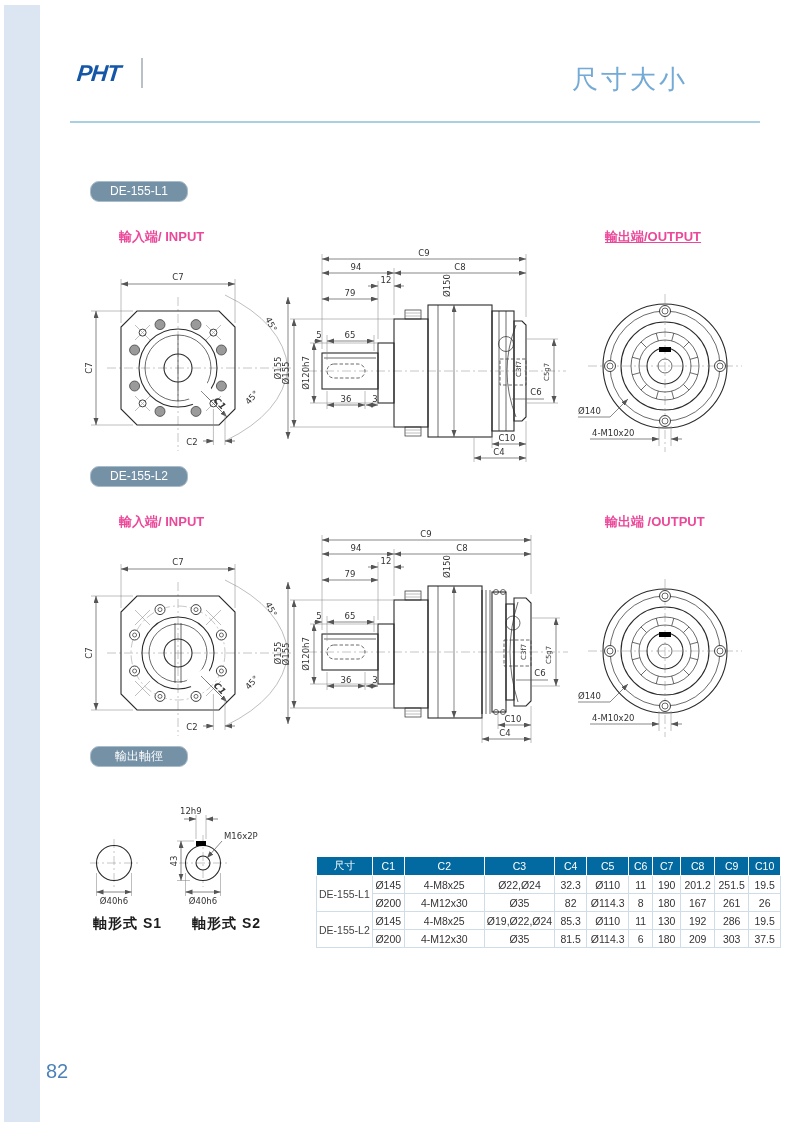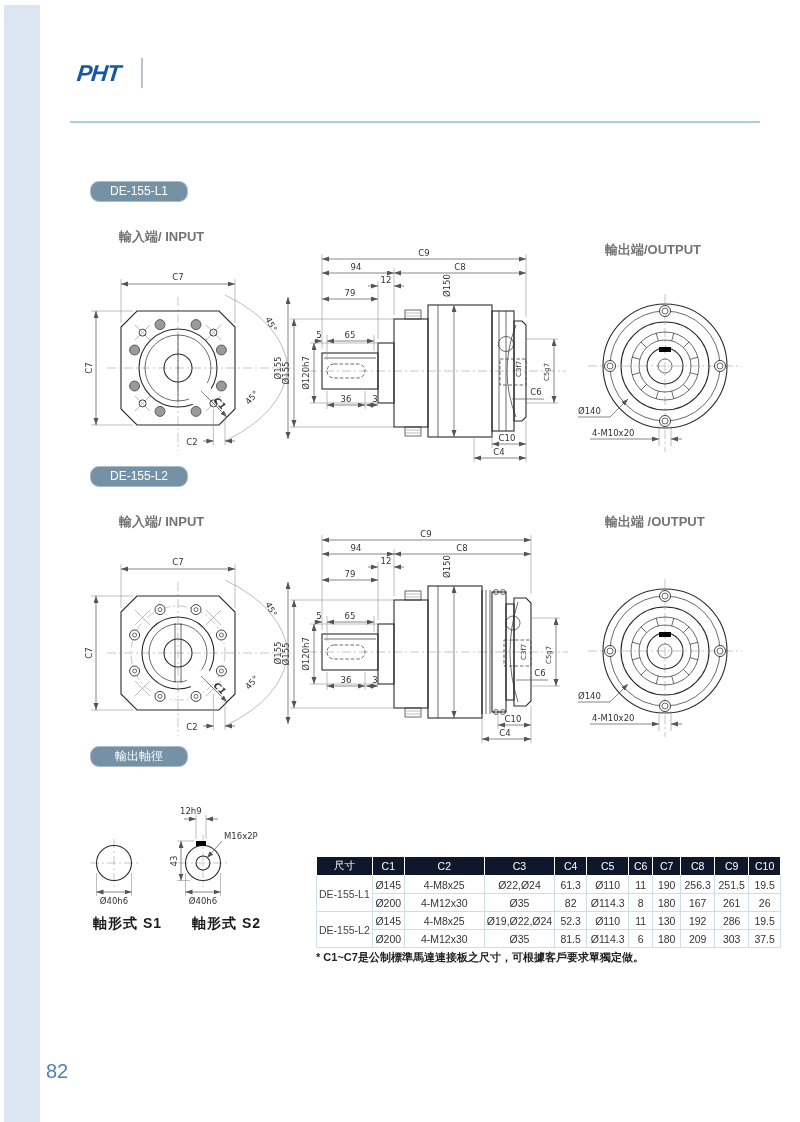--- a/index.html
+++ b/index.html
@@ -10,26 +10,26 @@
   .logo{position:absolute;left:77px;top:60px;font-size:23px;font-weight:900;font-style:italic;
         color:#1457a8;letter-spacing:-1px;transform:skewX(-6deg);}
   .logo-divider{position:absolute;left:141px;top:58px;width:2px;height:30px;background:#b9c0c8;}
   .company{position:absolute;left:153px;top:64px;font-size:17px;font-weight:bold;color:#3f3f3f;letter-spacing:.2px;}
   .page-title{position:absolute;right:112px;top:62px;font-size:26px;color:#74aad6;letter-spacing:3px;}
   .header-rule{position:absolute;left:70px;top:121px;width:690px;height:2px;background:#a9cfe2;}
   
   .badge{position:absolute;left:90px;height:15px;padding:2px 0 2px 0;width:96px;text-align:center;
          background:#7591a6;border:1px solid #a9bcc9;border-radius:9px;color:#fff;font-size:12px;line-height:15px;}
   
-  .iolabel{position:absolute;font-size:13px;font-weight:bold;color:#737373;}
+  .iolabel{position:absolute;font-size:13px;font-weight:bold;color:#ec4899;}
   .shaft-label{position:absolute;font-size:14px;font-weight:bold;color:#1c1c1c;letter-spacing:1px;}
   .pageno{position:absolute;left:46px;top:1060px;font-size:20px;color:#4d82b8;}
   
   .dim-table{position:absolute;left:316px;top:856px;border-collapse:collapse;table-layout:fixed;}
-  .dim-table th{background:#0f172a;color:#fff;font-size:10.5px;font-weight:normal;
+  .dim-table th{background:#0369a1;color:#fff;font-size:10.5px;font-weight:normal;
                 border:1px solid #fdfdfd;height:18px;padding:0 2px;}
   .dim-table td{background:#fff;color:#333;font-size:10.5px;text-align:center;
                 border:1px solid #cfdde8;height:17px;padding:0 2px;white-space:nowrap;}
   .dim-table td.model{color:#444;}
   .dim-table{border:1px solid #c2d4e1;}
   .table-note{position:absolute;left:316px;top:950px;font-size:11px;font-weight:bold;color:#222;}
   
   svg{position:absolute;overflow:visible;}
   svg text{font-family:"DejaVu Sans","Liberation Sans",sans-serif;font-size:8.5px;fill:#333;}
   svg text.sm{font-size:7px;}
@@ -45,28 +45,29 @@
   .whitepatch{fill:#fff;stroke:none;}
 </style>
 </head>
 <body>
 
 <div class="page">
   <div class="sidebar"></div>
 
   <div class="logo">PHT</div>
   <div class="logo-divider"></div>
+  <div class="page-title">尺寸大小</div>
   <div class="header-rule"></div>
 
   <div class="badge" style="top:181px;">DE-155-L1</div>
   <div class="badge" style="top:466px;">DE-155-L2</div>
   <div class="badge" style="top:746px;">輸出軸徑</div>
 
   <div class="iolabel" style="left:119px;top:228px;">輸入端/ INPUT</div>
-  <div class="iolabel" style="left:605px;top:241px;">輸出端/OUTPUT</div>
+  <div class="iolabel" style="left:605px;top:228px;text-decoration:underline;">輸出端/OUTPUT</div>
 
   <div class="iolabel" style="left:119px;top:513px;">輸入端/ INPUT</div>
   <div class="iolabel" style="left:605px;top:513px;text-align:center;">輸出端 /OUTPUT</div>
 
   <svg style="left:75px;top:253px;" width="220" height="205" viewBox="0 0 220 205">
     <defs>
       <marker id="ar" markerWidth="7" markerHeight="6" refX="7" refY="2.5" orient="auto-start-reverse" markerUnits="userSpaceOnUse">
         <path d="M0,0 L7,2.5 L0,5 Z" fill="#555"></path>
       </marker>
     </defs>
@@ -525,46 +526,46 @@
         <th>C9</th>
         <th>C10</th>
       </tr>
     </thead>
     <tbody>
       <tr>
         <td class="model" rowspan="2">DE-155-L1</td>
         <td>Ø145</td>
         <td>4-M8x25</td>
         <td>Ø22,Ø24</td>
-        <td>61.3</td>
+        <td>32.3</td>
         <td>Ø110</td>
         <td>11</td>
         <td>190</td>
-        <td>256.3</td>
+        <td>201.2</td>
         <td>251.5</td>
         <td>19.5</td>
       </tr>
       <tr>
         <td>Ø200</td>
         <td>4-M12x30</td>
         <td>Ø35</td>
         <td>82</td>
         <td>Ø114.3</td>
         <td>8</td>
         <td>180</td>
         <td>167</td>
         <td>261</td>
         <td>26</td>
       </tr>
       <tr>
         <td class="model" rowspan="2">DE-155-L2</td>
         <td>Ø145</td>
         <td>4-M8x25</td>
         <td>Ø19,Ø22,Ø24</td>
-        <td>52.3</td>
+        <td>85.3</td>
         <td>Ø110</td>
         <td>11</td>
         <td>130</td>
         <td>192</td>
         <td>286</td>
         <td>19.5</td>
       </tr>
       <tr>
         <td>Ø200</td>
         <td>4-M12x30</td>
@@ -572,16 +573,15 @@
         <td>81.5</td>
         <td>Ø114.3</td>
         <td>6</td>
         <td>180</td>
         <td>209</td>
         <td>303</td>
         <td>37.5</td>
       </tr>
     </tbody>
   </table>
-  <div class="table-note">* C1~C7是公制標準馬達連接板之尺寸，可根據客戶要求單獨定做。</div>
 
   <div class="pageno">82</div>
 </div>
 
 </body></html>

